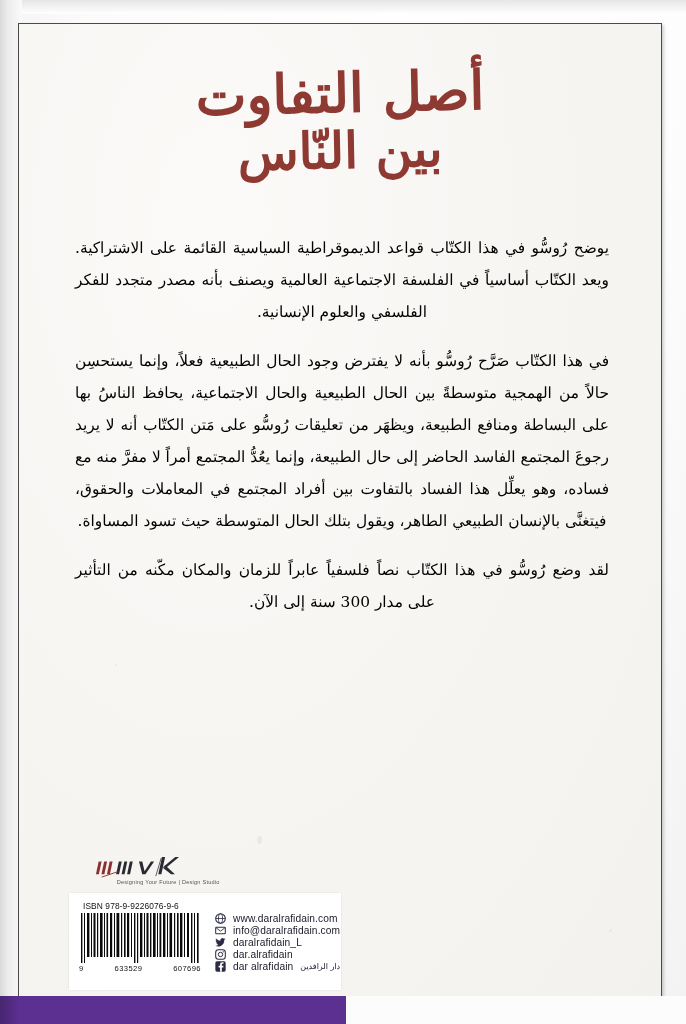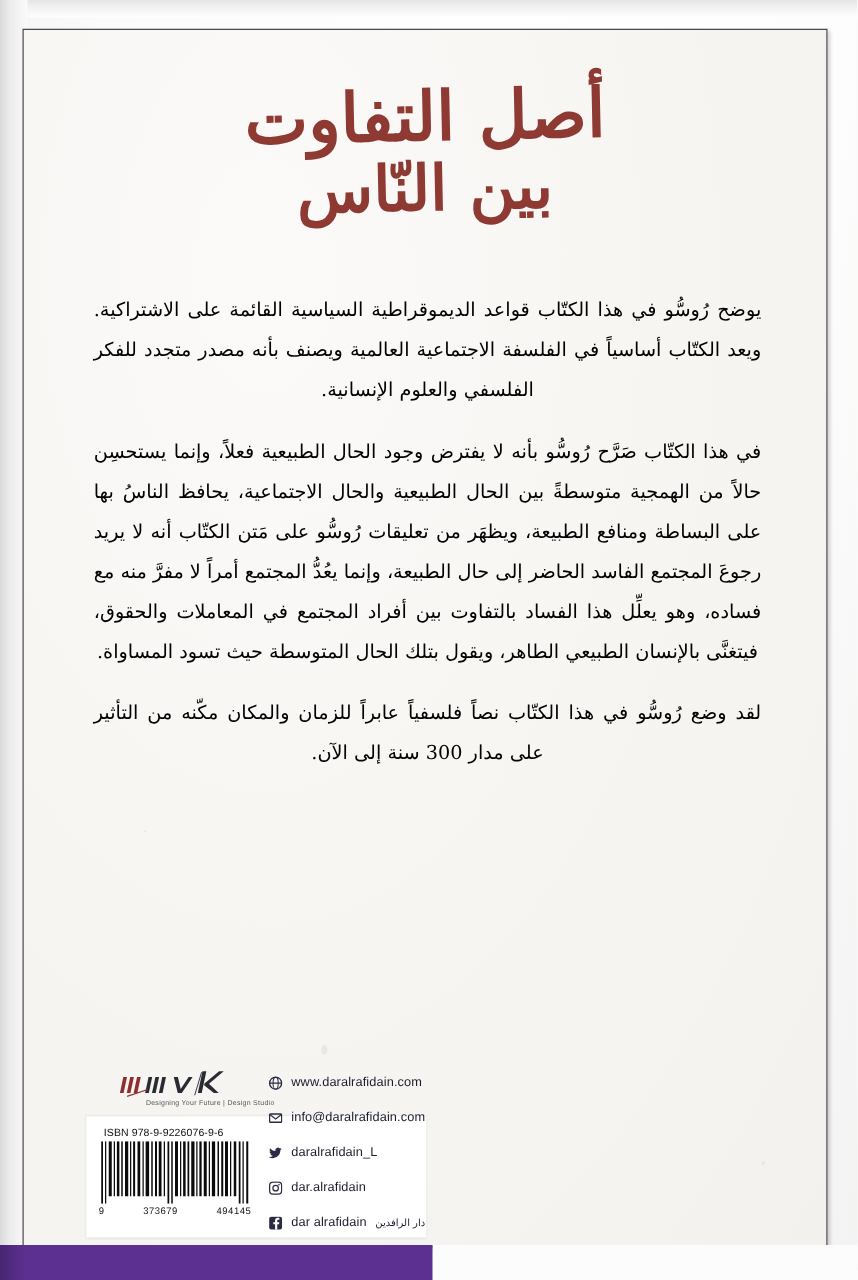--- a/index.html
+++ b/index.html
@@ -185,22 +185,22 @@
     margin-top: 1px;
     direction: ltr;
     letter-spacing: .4px;
   }
 
   
   .contact-list {
     flex: 1;
     display: flex;
     flex-direction: column;
-    justify-content: flex-end;
-    gap: 17px;
+    justify-content: center;
+    gap: 1px;
     padding-left: 14px;
     direction: ltr;
   }
   .contact-row {
     display: flex;
     align-items: center;
     gap: 7px;
     font-family: "Liberation Sans", sans-serif;
     font-size: 10.2px;
     color: #1b1b2b;
@@ -342,22 +342,22 @@
             <rect x="105" y="0" width="1" height="44"></rect>
             <rect x="108" y="0" width="2" height="44"></rect>
             <rect x="112" y="0" width="1.4" height="50"></rect>
             <rect x="115" y="0" width="1" height="50"></rect>
             <rect x="118" y="0" width="1.6" height="50"></rect>
           </g>
         </svg>
 
         <div class="barcode-digits">
           <span>9</span>
-          <span>373679</span>
-          <span>494145</span>
+          <span>633529</span>
+          <span>607696</span>
         </div>
       </div>
 
       <div class="contact-list">
 
         <div class="contact-row">
           <span class="contact-icon">
             <svg viewBox="0 0 16 16" width="11" height="11">
               <circle cx="8" cy="8" r="7" fill="none" stroke="#2b2b45" stroke-width="1.6"></circle>
               <ellipse cx="8" cy="8" rx="3" ry="7" fill="none" stroke="#2b2b45" stroke-width="1.2"></ellipse>

